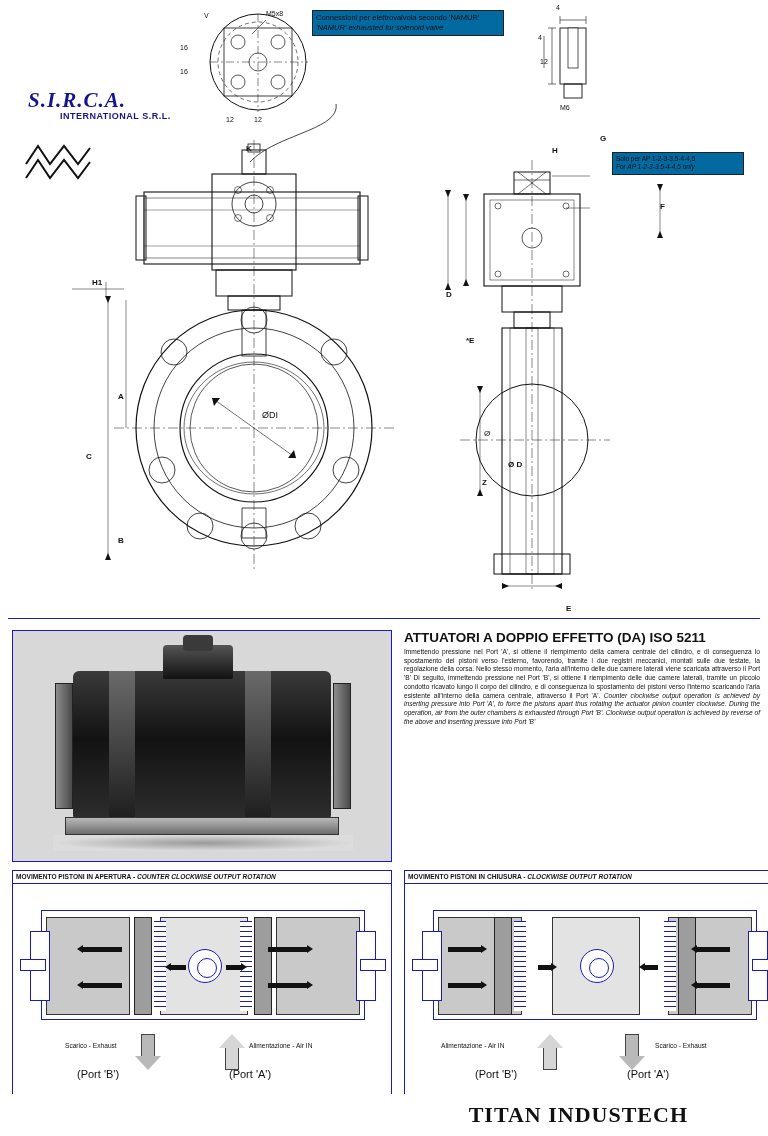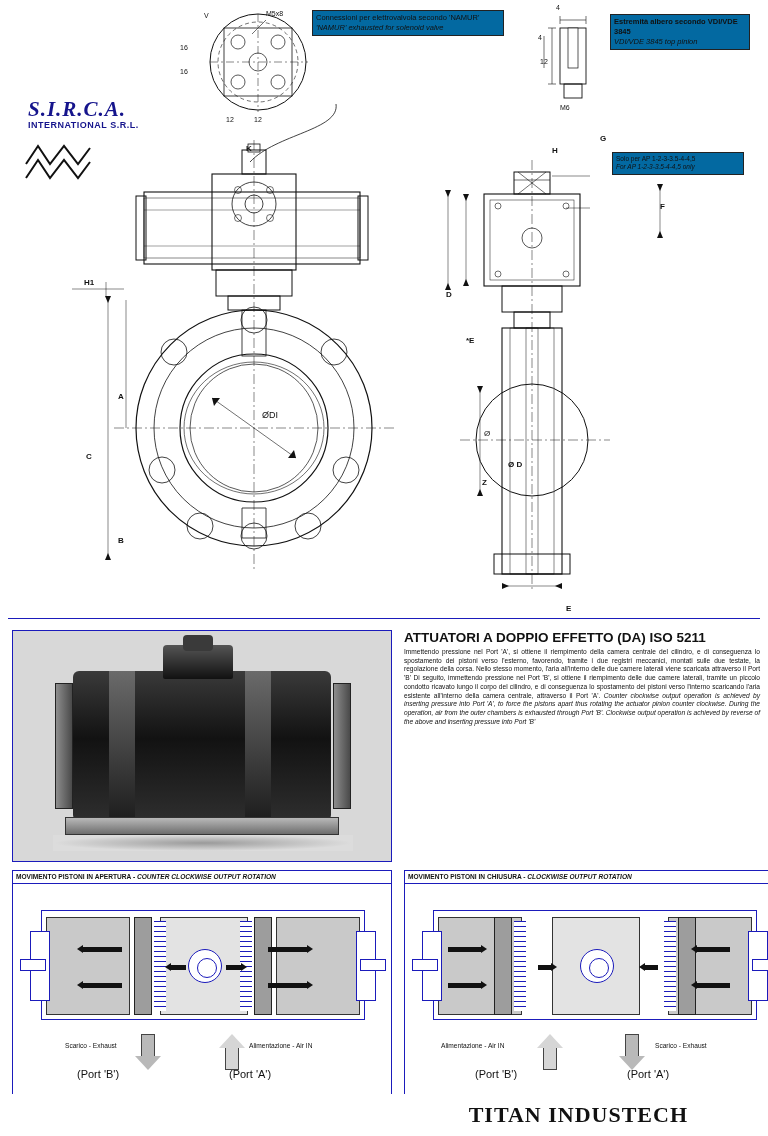--- a/index.html
+++ b/index.html
@@ -17,23 +17,23 @@
   
   .abs { position:absolute; }
   .lbl { font-size:7px; }
   .ital { font-style:italic; }
   .bold { font-weight:bold; }
 
   
   #top-drawing { position:absolute; left:0; top:0; width:768px; height:620px; }
 
   
-  #logo { left:28px; top:97px; }
+  #logo { left:28px; top:88px; }
   #logo .word { font-family:"Liberation Serif", serif; font-weight:bold; font-style:italic; font-size:21px; letter-spacing:1px; color:#15148c; }
-  #logo .intl { font-size:9px; font-weight:bold; color:#15148c; letter-spacing:.5px; margin-top:-2px;}
+  #logo .intl { font-size:9px; font-weight:bold; color:#15148c; letter-spacing:.5px; margin-top:-2px;margin-left:32px;}
 
   
   .notebox { border:1px solid #222; background:#0369a1; padding:2px 3px; }
   #note-namur { left:312px; top:10px; width:192px; }
   #note-namur div { font-size:7.5px; line-height:1.35; }
   #note-shaft { left:610px; top:14px; width:140px; }
   #note-shaft div { font-size:7.5px; line-height:1.35; }
   #note-ap { left:612px; top:152px; width:132px; }
   #note-ap div { font-size:6.5px; line-height:1.3; }
 
@@ -122,24 +122,20 @@
     <svg class="abs" style="left:24px; top:140px;" width="70" height="42">
       <polyline points="2,24 14,6 26,24 40,6 54,24 66,8" fill="none" stroke="#111" stroke-width="2"></polyline>
       <polyline points="2,38 14,20 26,38 40,20 54,38 66,22" fill="none" stroke="#111" stroke-width="2"></polyline>
     </svg>
 
     <div class="abs notebox" id="note-namur">
       <div>Connessioni per elettrovalvola secondo 'NAMUR'</div>
       <div class="ital">'NAMUR' exhausted for solenoid valve</div>
     </div>
 
-    <div class="abs notebox" id="note-shaft">
-      <div class="bold">Estremità albero secondo VDI/VDE 3845</div>
-      <div class="ital">VDI/VDE 3845 top pinion</div>
-    </div>
 
     <div class="abs notebox" id="note-ap">
       <div>Solo per  AP 1-2-3-3.5-4-4,5</div>
       <div class="ital">For AP 1-2-3-3.5-4-4,5 only</div>
     </div>
 
     <svg class="abs" style="left:196px; top:4px;" width="120" height="120">
       <circle cx="62" cy="58" r="48" fill="none" stroke="#111" stroke-width="1"></circle>
       <circle cx="62" cy="58" r="40" fill="none" stroke="#111" stroke-width="0.6" stroke-dasharray="4,3"></circle>
       <rect x="28" y="24" width="68" height="68" fill="none" stroke="#111" stroke-width="0.8"></rect>
@@ -246,21 +242,21 @@
         <polygon points="-11,140 -5,140 -8,147"></polygon>
           <polygon points="-11,434 -5,434 -8,427"></polygon>
       </g>
       <text x="166" y="278" font-size="9" fill="#111">ØDI</text>
     </svg>
     <div class="abs dim" style="left:118px; top:536px;">B</div>
     <div class="abs dim" style="left:118px; top:392px;">A</div>
     <div class="abs dim" style="left:86px; top:452px;">C</div>
     <div class="abs dim" style="left:246px; top:144px;">K</div>
 
-    <div class="abs dim" style="left:84px; top:278px;">H1</div>
+    <div class="abs dim" style="left:92px; top:278px;">H1</div>
     <svg class="abs" style="left:70px; top:280px;" width="56" height="18">
       <line x1="2" y1="9" x2="54" y2="9" stroke="#111" stroke-width="0.5"></line>
       <line x1="36" y1="2" x2="36" y2="16" stroke="#111" stroke-width="0.5"></line>
     </svg>
 
     <svg class="abs" style="left:440px; top:150px;" width="220" height="470">
       <g stroke="#111" fill="none">
 
         <rect x="44" y="44" width="96" height="92" stroke-width="1.1"></rect>
         <rect x="50" y="50" width="84" height="80" stroke-width="0.5"></rect>

